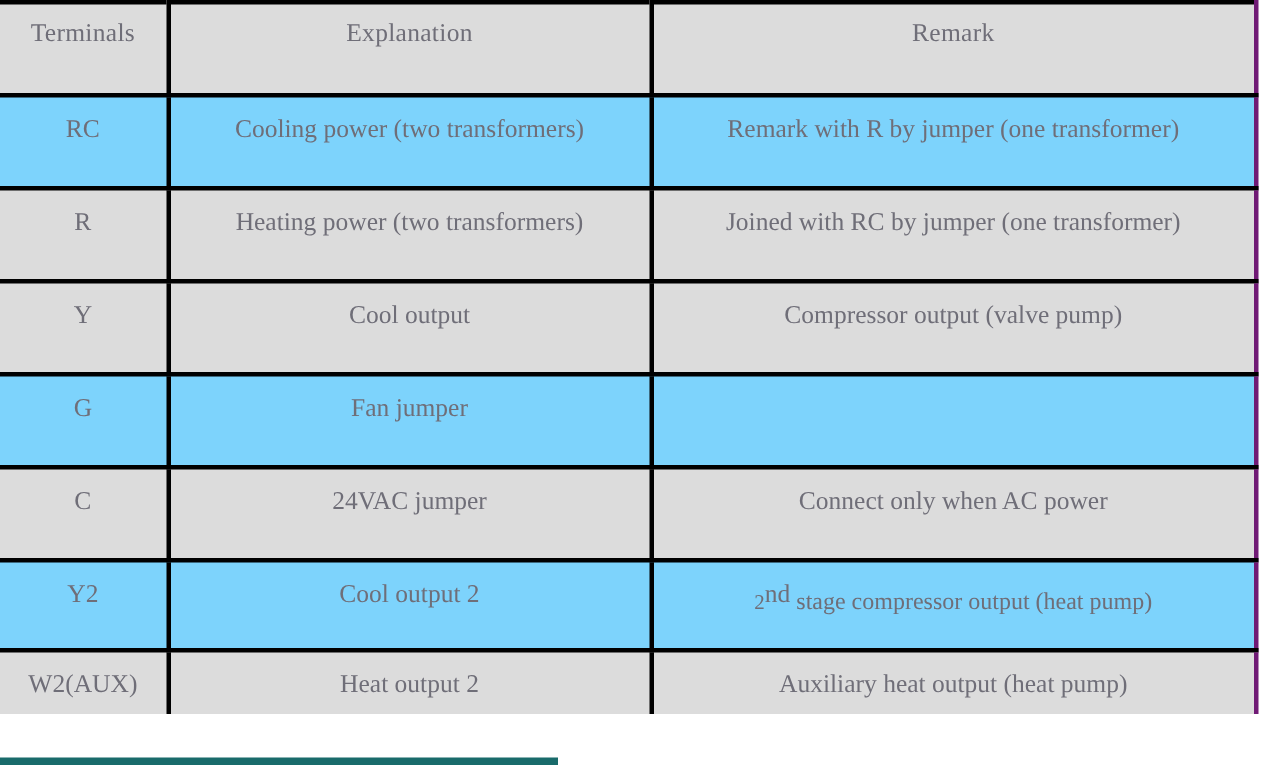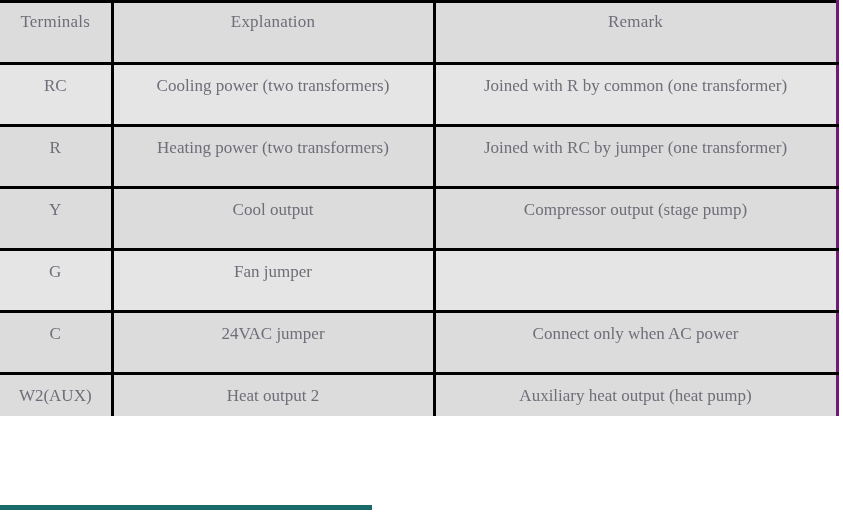--- a/index.html
+++ b/index.html
@@ -58,21 +58,21 @@
     font-size: 17px;
     color: #6f6e78;
   }
   thead th .hcell {
     display: block;
     padding-top: 9px;
     letter-spacing: 0.2px;
   }
 
   
-  tbody tr.row-white td { background: #e5e5e5; }
+  tbody tr.row-white td { background: #7dd3fc; }
   tbody tr.row-gray  td { background: #dcdcdc; }
 
   tbody td .cell {
     display: block;
     padding-top: 11px;
     padding-left: 4px;
     padding-right: 4px;
     font-size: 17px;
     line-height: 1.15;
     white-space: nowrap;
@@ -125,21 +125,21 @@
     <tbody>
 
       <tr class="row-white h62">
         <td>
           <span class="cell">RC</span>
         </td>
         <td>
           <span class="cell">Cooling power (two transformers)</span>
         </td>
         <td>
-          <span class="cell">Joined with R by common (one transformer)</span>
+          <span class="cell">Remark with R by jumper (one transformer)</span>
         </td>
       </tr>
 
       <tr class="row-gray h62">
         <td>
           <span class="cell">R</span>
         </td>
         <td>
           <span class="cell">Heating power (two transformers)</span>
         </td>
@@ -150,21 +150,21 @@
 
 
       <tr class="row-gray h62">
         <td>
           <span class="cell">Y</span>
         </td>
         <td>
           <span class="cell">Cool output</span>
         </td>
         <td>
-          <span class="cell">Compressor output (stage pump)</span>
+          <span class="cell">Compressor output (valve pump)</span>
         </td>
       </tr>
 
       <tr class="row-white h62">
         <td>
           <span class="cell">G</span>
         </td>
         <td>
           <span class="cell">Fan jumper</span>
         </td>
@@ -178,20 +178,31 @@
           <span class="cell">C</span>
         </td>
         <td>
           <span class="cell">24VAC jumper</span>
         </td>
         <td>
           <span class="cell">Connect only when AC power</span>
         </td>
       </tr>
 
+      <tr class="row-white h60">
+        <td>
+          <span class="cell">Y2</span>
+        </td>
+        <td>
+          <span class="cell">Cool output 2</span>
+        </td>
+        <td>
+          <span class="cell sup-wrap"><span class="sup-num">2</span><span class="sup-ord">nd</span><span class="sup-rest"> stage compressor output (heat pump)</span></span>
+        </td>
+      </tr>
 
       <tr class="row-gray h42 last">
         <td>
           <span class="cell">W2(AUX)</span>
         </td>
         <td>
           <span class="cell">Heat output 2</span>
         </td>
         <td>
           <span class="cell">Auxiliary heat output (heat pump)</span>

